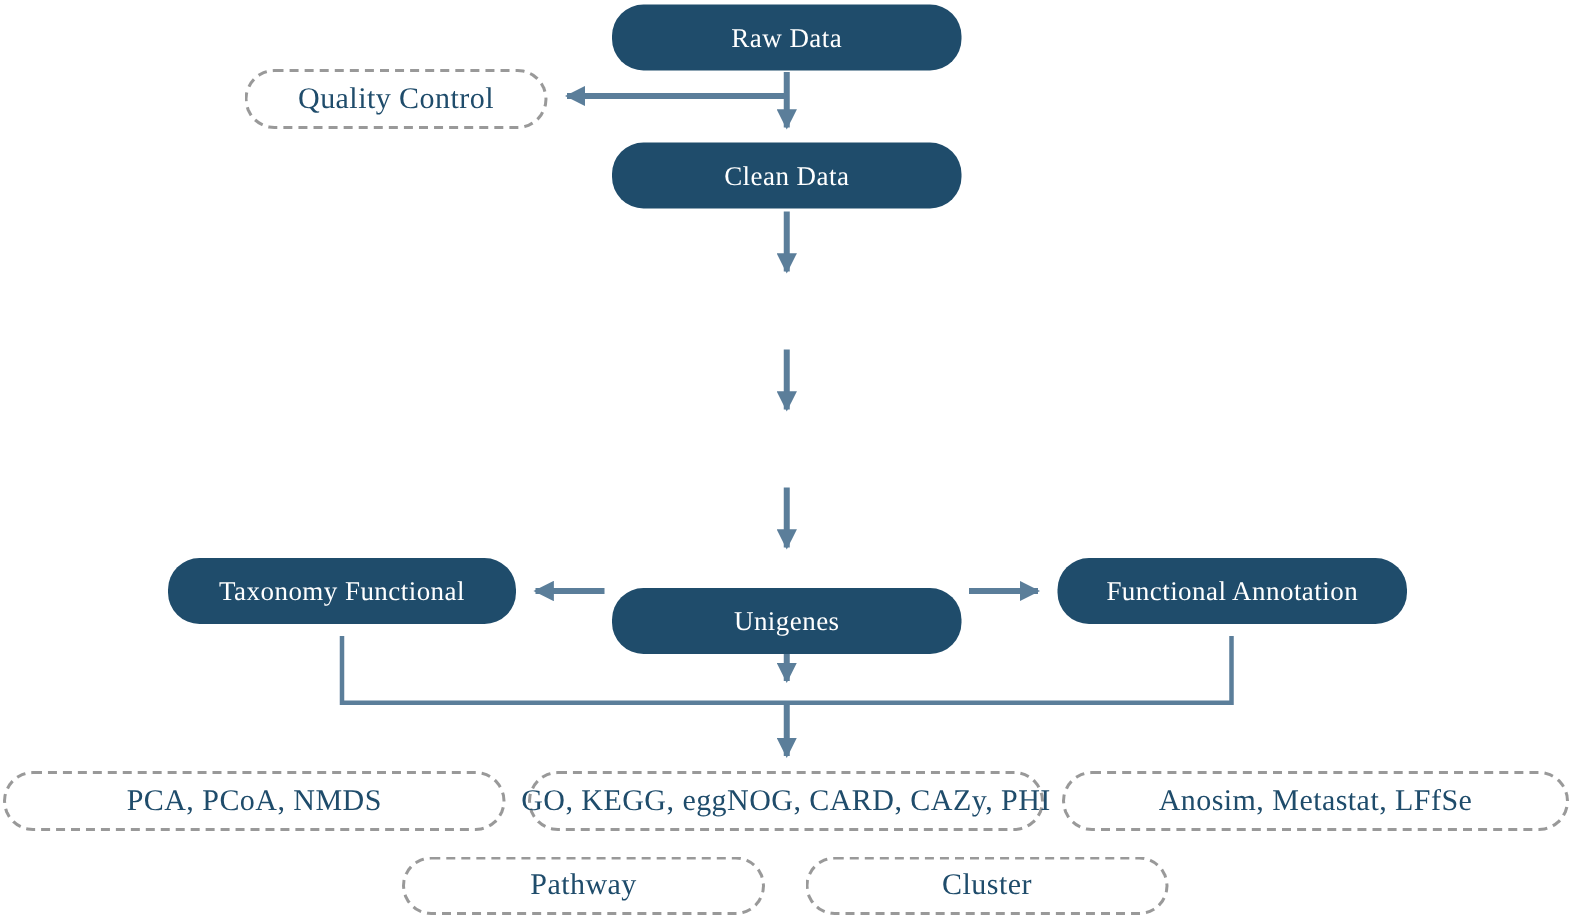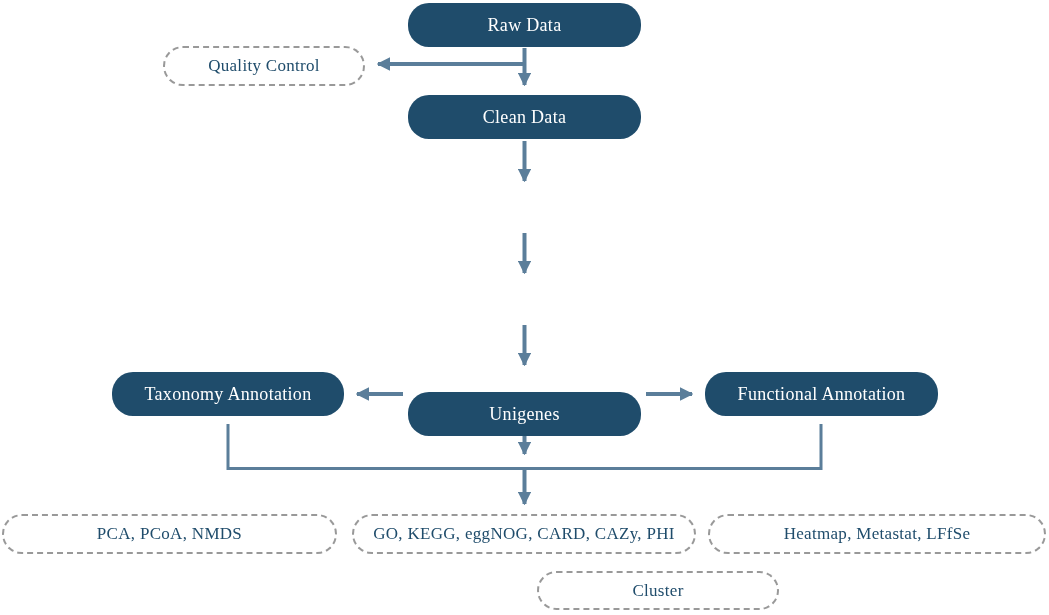--- a/index.html
+++ b/index.html
@@ -34,21 +34,21 @@
   }
   .node.solid {
     background: #1F4C6B;
     color: #ffffff;
     font-size: 18px;
   }
   .node.dashed {
     border: 2px dashed #999999;
     background: #ffffff;
     color: #1F4C6B;
-    font-size: 17px;
+    font-size: 20px;
   }
   
   .n-raw       { left: 408px; top: 3px;   width: 233px; height: 44px; }
   .n-clean     { left: 408px; top: 95px;  width: 233px; height: 44px; }
   .n-assembly  { left: 408px; top: 187px; width: 233px; height: 44px; }
   .n-gene      { left: 408px; top: 279px; width: 233px; height: 44px; }
   .n-unigenes  { left: 408px; top: 392px; width: 233px; height: 44px; }
   .n-tax       { left: 112px; top: 372px; width: 232px; height: 44px; }
   .n-func      { left: 705px; top: 372px; width: 233px; height: 44px; }
   
@@ -81,22 +81,23 @@
     <line x1="646" y1="394" x2="692" y2="394" stroke="#5B7E9A" stroke-width="4" marker-end="url(#ah)"></line>
     <line x1="524.5" y1="419" x2="524.5" y2="454" stroke="#5B7E9A" stroke-width="4" marker-end="url(#ah)"></line>
     <polyline points="228,424 228,468.5 821,468.5 821,424" fill="none" stroke="#5B7E9A" stroke-width="3"></polyline>
     <line x1="524.5" y1="470" x2="524.5" y2="504" stroke="#5B7E9A" stroke-width="4" marker-end="url(#ah)"></line>
   </svg>
 
   <div class="node solid n-raw">Raw Data</div>
   <div class="node dashed n-qc">Quality Control</div>
   <div class="node solid n-clean">Clean Data</div>
   <div class="node solid n-unigenes">Unigenes</div>
-  <div class="node solid n-tax">Taxonomy Annotation</div>
+  <div class="node solid n-tax">Taxonomy Functional</div>
   <div class="node solid n-func">Functional Annotation</div>
 
   <div class="node dashed n-a1">PCA, PCoA, NMDS</div>
   <div class="node dashed n-a2">GO, KEGG, eggNOG, CARD, CAZy, PHI</div>
-  <div class="node dashed n-a3">Heatmap, Metastat, LFfSe</div>
+  <div class="node dashed n-a3">Anosim, Metastat, LFfSe</div>
 
+  <div class="node dashed n-b2">Pathway</div>
   <div class="node dashed n-b3">Cluster</div>
 
 </div>
 
 </body></html>

